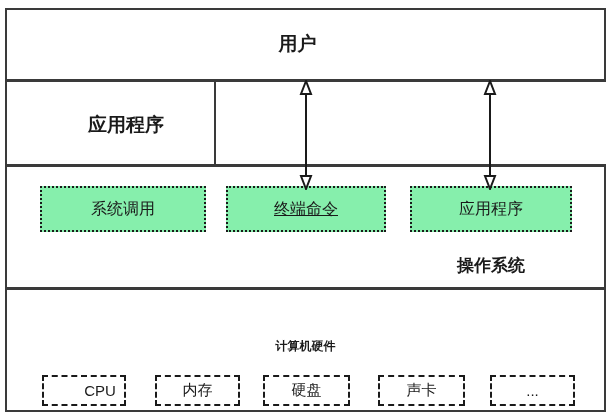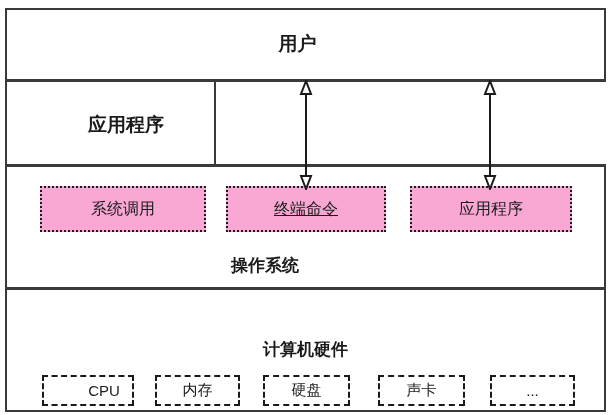--- a/index.html
+++ b/index.html
@@ -44,29 +44,29 @@
   
   .band-title {
     position: absolute;
     font-weight: bold;
     color: #1a1a1a;
     white-space: nowrap;
     text-align: center;
   }
   .title-user { left: 5px;  top: 31px;  width: 547px; font-size: 19px; padding-left: 19px; }
   .title-app  { left: 6px;  top: 112px; width: 208px; font-size: 19px; margin-left: 16px; }
-  .title-os   { left: 5px;  top: 254px; width: 520px; font-size: 17px; }
-  .title-hw   { left: 5px;  top: 338px; width: 601px; font-size: 17px; }
+  .title-os   { left: 5px;  top: 254px; width: 520px; font-size: 17px; text-align: right; }
+  .title-hw   { left: 5px;  top: 338px; width: 601px; font-size: 12px; }
 
   
   .iface-box {
     position: absolute;
     box-sizing: border-box;
     border: 2px dotted #1a1a1a;
-    background: #f9a8d4;
+    background: #86efac;
     display: flex;
     align-items: center;
     justify-content: center;
     font-size: 16px;
     color: #1a1a1a;
     top: 186px;
     height: 46px;
   }
 
   
@@ -112,21 +112,21 @@
   <div class="band-title title-os">操作系统</div>
 
   <div class="band-title title-hw">计算机硬件</div>
 
   <div class="iface-box" style="left:40px;  width:166px;">系统调用</div>
 
   <div class="iface-box" style="left:226px; width:160px;text-decoration:underline;">终端命令</div>
 
   <div class="iface-box" style="left:410px; width:162px;">应用程序</div>
 
-  <div class="hw-chip" style="left:42px;  width:92px;padding-left:32px;">CPU</div>
+  <div class="hw-chip" style="left:42px;  width:84px;padding-left:32px;">CPU</div>
 
   <div class="hw-chip" style="left:155px; width:85px;">内存</div>
 
   <div class="hw-chip" style="left:263px; width:87px;">硬盘</div>
 
   <div class="hw-chip" style="left:378px; width:87px;font-family:Liberation Mono, monospace;">声卡</div>
 
   <div class="hw-chip" style="left:490px; width:85px;">...</div>
 
   <svg class="arrow" style="left:298px;" viewBox="0 0 16 110">

